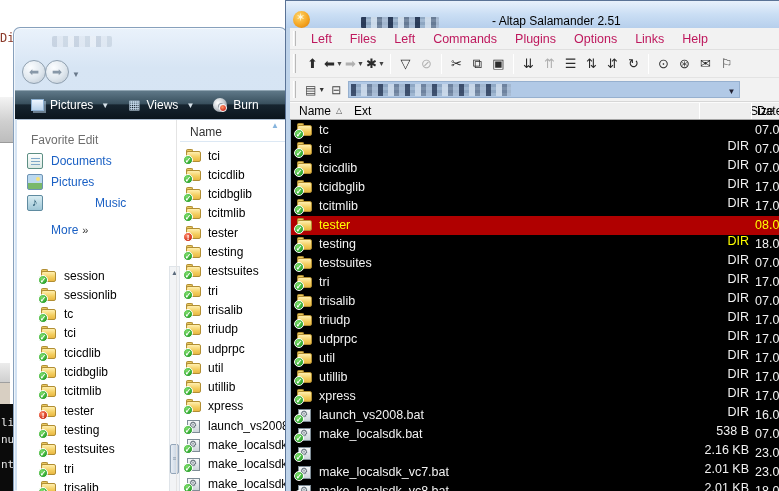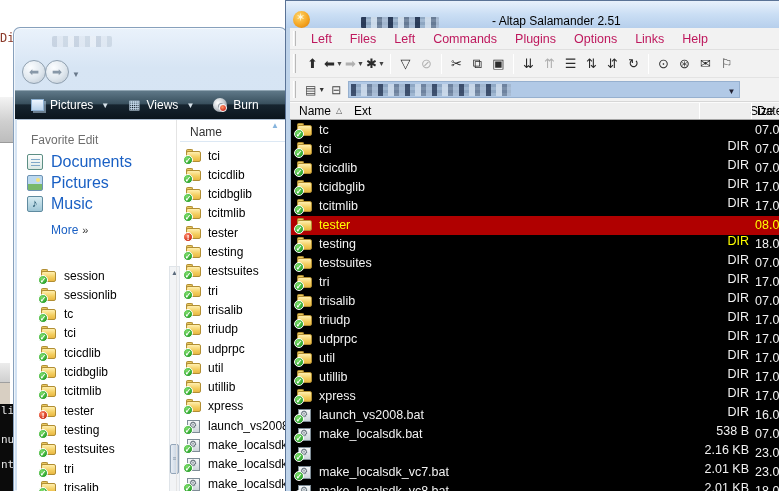--- a/index.html
+++ b/index.html
@@ -68,21 +68,21 @@
   .ci-burn { width:14px; height:14px; border-radius:50%;
     background:radial-gradient(circle at 35% 35%,#ffffff,#cfd5da 40%,#99a1aa 75%,#717880);
     position:relative; }
   .ci-burn::before { content:""; position:absolute; left:5px; top:5px; width:4px; height:4px; border-radius:50%;
     background:#e9eff5; border:1px solid #8b949c; }
   .ci-burn::after { content:""; position:absolute; right:0; bottom:0; width:6px; height:6px; border-radius:50%;
     background:radial-gradient(circle at 40% 35%,#ff9a66,#cf2b1e 70%); border:1px solid #fff; }
 
   #exp-body { left:3px; top:91px; width:270px; height:373px; background:#fff; border-top:1px solid #aebfd2; }
   #fav-header { left:14px; top:13px; font-size:12px; color:#6e6e6e; }
-  .fav { position:absolute; left:10px; display:flex; align-items:center; gap:8px; font-size:16px; }
+  .fav { position:absolute; left:10px; display:flex; align-items:center; gap:8px; font-size:12px; }
   .fav .lbl { color:#1a60c4; }
   .fi { width:16px; height:16px; position:relative; border-radius:2px; }
   .fi-doc { background:linear-gradient(180deg,#fdfefe,#dbe9e4); border:1px solid #5d8f84; }
   .fi-doc::after { content:""; position:absolute; left:3px; top:3px; width:9px; height:8px;
     background:repeating-linear-gradient(0deg,#7fa8c8 0 1px,transparent 1px 3px); }
   .fi-pic { background:linear-gradient(180deg,#bcd9ef 55%,#79b86a 55%); border:1px solid #6d93b4; }
   .fi-pic::after { content:""; position:absolute; right:2px; top:2px; width:4px; height:4px; border-radius:50%; background:#f6e27a; }
   .fi-music { background:linear-gradient(180deg,#d7ecf2,#9fc6d6); border:1px solid #5f8ba0; }
   .fi-music::after { content:"♪"; position:absolute; left:4px; top:0px; font-size:11px; color:#1c4f66; }
   #fav-more { position:absolute; left:34px; font-size:12px; color:#1a60c4; }
@@ -157,21 +157,21 @@
   .srow .dt { position:absolute; left:464px; top:2px; width:54px; }
 </style>
 </head>
 <body>
 
 <div class="abs" id="bg-frag1"></div>
 <div class="abs" id="bg-di">Di</div>
 <div class="abs" id="bg-frag2"></div>
 <div class="abs" id="bg-frag3"></div>
 <div class="abs" id="bg-console">
-    <span class="cfrag" style="top: 0;">li</span>
+    <span class="cfrag" style="top: 12px;">li</span>
     <span class="cfrag" style="top: 29px;">nu</span>
     <span class="cfrag" style="top: 54px;">nt</span>
   </div>
 
 <div class="abs" id="win-explorer">
   <div class="abs censor-lite" id="exp-title-censor"></div>
   <div class="navcircle" style="left:8px;">⬅</div>
   <div class="navcircle" style="left:31px;">➡</div>
   <div class="abs" id="exp-nav-dd">▼</div>
   <div class="abs" id="exp-cmdbar">
@@ -196,21 +196,21 @@
         <div class="fav" style="top: 33px;">
           <span class="fi fi-doc"></span>
           <span class="lbl" style="color: rgb(26, 96, 196);">Documents</span>
         </div>
         <div class="fav" style="top: 54px;">
           <span class="fi fi-pic"></span>
           <span class="lbl" style="color: rgb(26, 96, 196);">Pictures</span>
         </div>
         <div class="fav" style="top: 75px;">
           <span class="fi fi-music"></span>
-          <span class="lbl" style="color: rgb(26, 96, 196);">Music</span>
+          <span class="lbl" style="color: rgb(26, 96, 196); margin-left: 44px;">Music</span>
         </div>
       </div>
     <div id="fav-more" style="top:103px;">
       <span style="color: rgb(26, 96, 196);">More</span><span class="chev">»</span>
     </div>
     <div class="abs" id="tree">
         <div class="trow" style="top: 0px;">
           <span class="ic ic-folder">
             <span class="tab"></span>
             <span class="base"></span>

